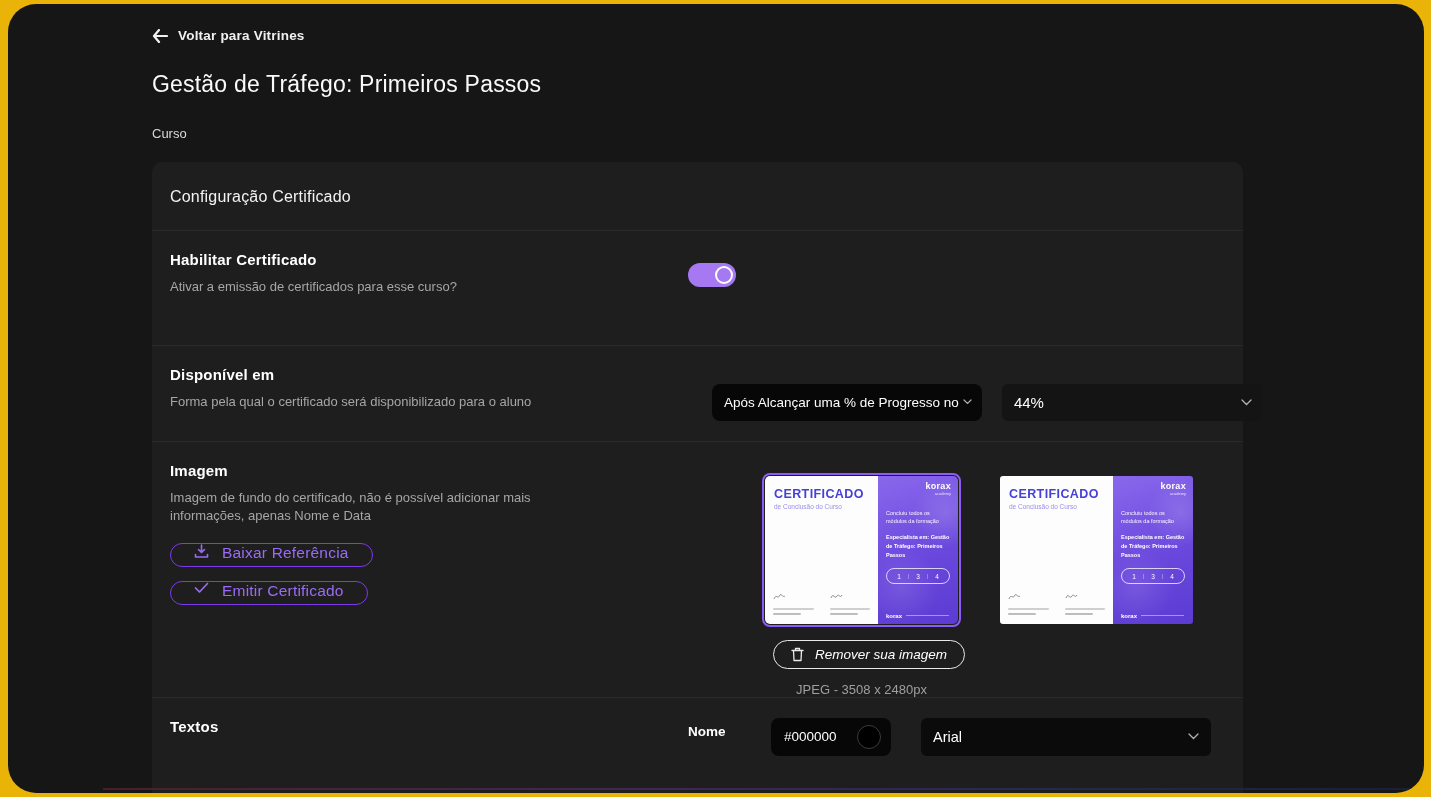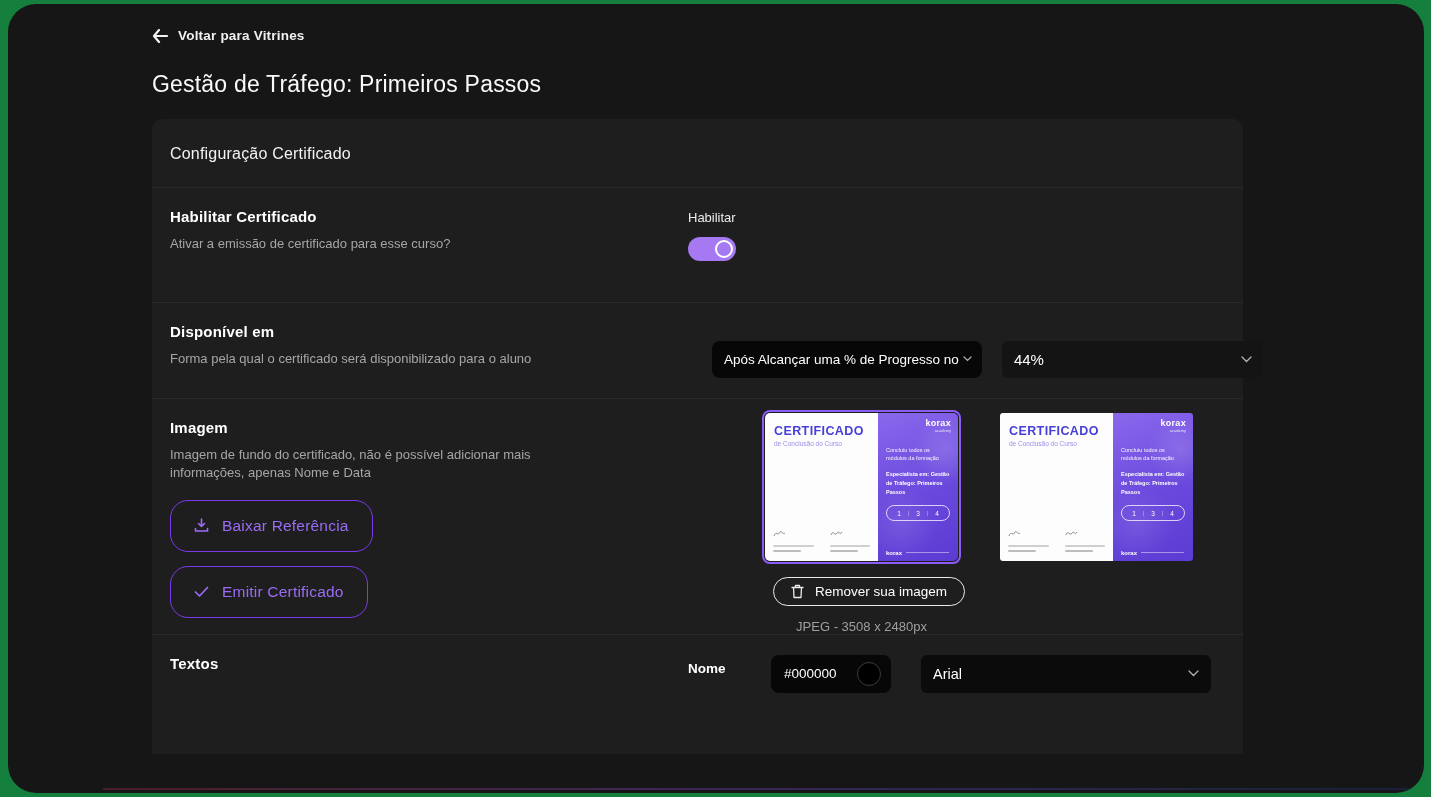--- a/index.html
+++ b/index.html
@@ -1,16 +1,16 @@
 <!DOCTYPE html>
 <html><head>
 <meta charset="utf-8">
 <style>
   html,body{margin:0;padding:0;background:#000;}
-  .stage{position:relative;width:1431px;height:797px;background:#15803d;overflow:hidden;
+  .stage{position:relative;width:1431px;height:797px;background:#eab308;overflow:hidden;
          font-family:"Liberation Sans",sans-serif;-webkit-font-smoothing:antialiased;}
   .window{position:absolute;left:8px;top:4px;width:1416px;height:789px;background:#161616;
           border-radius:28px;overflow:hidden;}
   .content{padding:18px 181px 0 144px;}
 
   
   .back{display:inline-flex;align-items:center;gap:10px;color:#f0f0f0;font-size:13.5px;
         font-weight:700;margin-top:6px;cursor:pointer;letter-spacing:.2px;}
   .back svg{display:block;}
   .page-title{margin:24px 0 0;font-size:23px;font-weight:400;color:#fafafa;letter-spacing:.2px;}
@@ -48,29 +48,29 @@
   .selects{display:flex;gap:20px;margin-top:18px;padding-left:24px;}
   .select{height:37px;border-radius:8px;display:flex;align-items:center;gap:4px;
           justify-content:space-between;padding:0 10px 0 12px;font-size:13.5px;color:#fff;
           cursor:pointer;box-sizing:border-box;}
   .select span{white-space:nowrap;overflow:hidden;}
   .select.darkest{flex:0 0 259px;background:#070708;}
   .select.mid{flex:0 0 260px;background:#141415;font-size:15px;border-radius:6px;}
   .chev{flex:0 0 auto;opacity:.85;}
 
   
-  .pill-btn{display:inline-flex;align-items:center;gap:13px;height:52px;padding:0 23px;
+  .pill-btn{display:inline-flex;align-items:flex-start;gap:13px;height:24px;padding:0 23px;
             border:1px solid #7c3aed;border-radius:18px;color:#9a6cf5;font-size:15.5px;
             background:transparent;cursor:pointer;margin-top:14px;letter-spacing:.2px;}
   .btn-stack{display:flex;flex-direction:column;align-items:flex-start;}
 
   
   .image-col{margin-left:77px;margin-top:-6px;}
   .previews{display:flex;gap:42px;}
-  .cert{width:193px;height:148px;display:flex;border-radius:3px;overflow:hidden;flex:0 0 auto;}
+  .cert{width:193px;height:148px;display:flex;border-radius:3px;overflow:hidden;flex:0 0 auto;margin-top:20px;}
   .cert.selected{outline:2px solid #8b5cf6;outline-offset:1px;border-radius:5px;}
   .cert-left{width:115px;background:#fdfdfd;position:relative;padding:11px 0 0 9px;box-sizing:border-box;}
   .cert-title{font-size:12.5px;font-weight:800;color:#4640d8;letter-spacing:.4px;}
   .cert-sub{font-size:6.5px;color:#9b8fe8;margin-top:2px;}
   .cert-sigs{position:absolute;bottom:9px;left:8px;right:8px;display:flex;gap:16px;}
   .sig{flex:1;}
   .sig .bar{height:2px;background:#cfcfcf;margin-top:3px;border-radius:1px;}
   .sig .bar.short{width:70%;background:#bdbdbd;}
   .cert-right{flex:1;position:relative;color:#fff;padding:6px 6px 5px 8px;box-sizing:border-box;
       background:
@@ -84,21 +84,21 @@
   .cert-stats{margin-top:9px;border:1px solid rgba(255,255,255,.75);border-radius:8px;height:16px;
               width:64px;display:flex;align-items:center;justify-content:center;gap:7px;
               font-size:6.5px;box-sizing:border-box;}
   .cert-stats i{font-style:normal;opacity:.6;font-size:5.5px;}
   .cert-footer{position:absolute;bottom:5px;left:8px;font-size:6px;font-weight:800;}
   .cert-footer-line{position:absolute;bottom:8px;left:28px;right:9px;height:1px;
                     background:rgba(255,255,255,.45);}
 
   .remove-btn{display:inline-flex;align-items:center;gap:11px;height:29px;padding:0 17px;
               border:1px solid #eaeaea;border-radius:15px;color:#fff;font-size:13.5px;
-              background:transparent;cursor:pointer;margin-top:16px;margin-left:8px;}
+              background:transparent;cursor:pointer;margin-top:16px;margin-left:8px;font-style:italic;}
   .file-info{width:193px;text-align:center;font-size:13px;color:#9f9f9f;margin-top:13px;}
 
   
   .texts-right{display:flex;align-items:flex-start;}
   .name-label{font-size:13.5px;color:#fff;font-weight:600;width:83px;margin-top:6px;}
   .color-input{width:120px;height:38px;background:#070708;border-radius:8px;display:flex;
                align-items:center;justify-content:space-between;padding:0 10px 0 13px;
                box-sizing:border-box;font-size:13.5px;color:#fff;cursor:pointer;}
   .swatch{width:24px;height:24px;border-radius:50%;background:#000;border:1px solid #3c3c3c;box-sizing:border-box;}
   .font-select{width:290px;height:38px;background:#0b0b0c;border-radius:6px;margin-left:30px;
@@ -116,32 +116,32 @@
     <div class="content">
 
       <div class="back">
         <svg width="16" height="14" viewBox="0 0 16 14">
           <path d="M7 1 L2 7 L7 13 M2 7 L15 7" stroke="#f0f0f0" stroke-width="2.2" fill="none" stroke-linecap="round" stroke-linejoin="round"></path>
         </svg>
         <span>Voltar para Vitrines</span>
       </div>
 
       <h1 class="page-title">Gestão de Tráfego: Primeiros Passos</h1>
+      <div class="page-subtitle">Curso</div>
 
 
       <section class="card">
         <div class="card-header">Configuração Certificado</div>
 
         <div class="row row-enable">
           <div>
             <div class="row-title">Habilitar Certificado</div>
-            <div class="row-desc">Ativar a emissão de certificado para esse curso?</div>
-          </div>
-          <div>
-            <div class="toggle-label">Habilitar</div>
+            <div class="row-desc">Ativar a emissão de certificados para esse curso?</div>
+          </div>
+          <div>
             <div class="toggle on">
               <div class="knob"></div>
             </div>
           </div>
         </div>
 
         <div class="row row-available">
           <div>
             <div class="row-title">Disponível em</div>
             <div class="row-desc">Forma pela qual o certificado será disponibilizado para o aluno</div>

